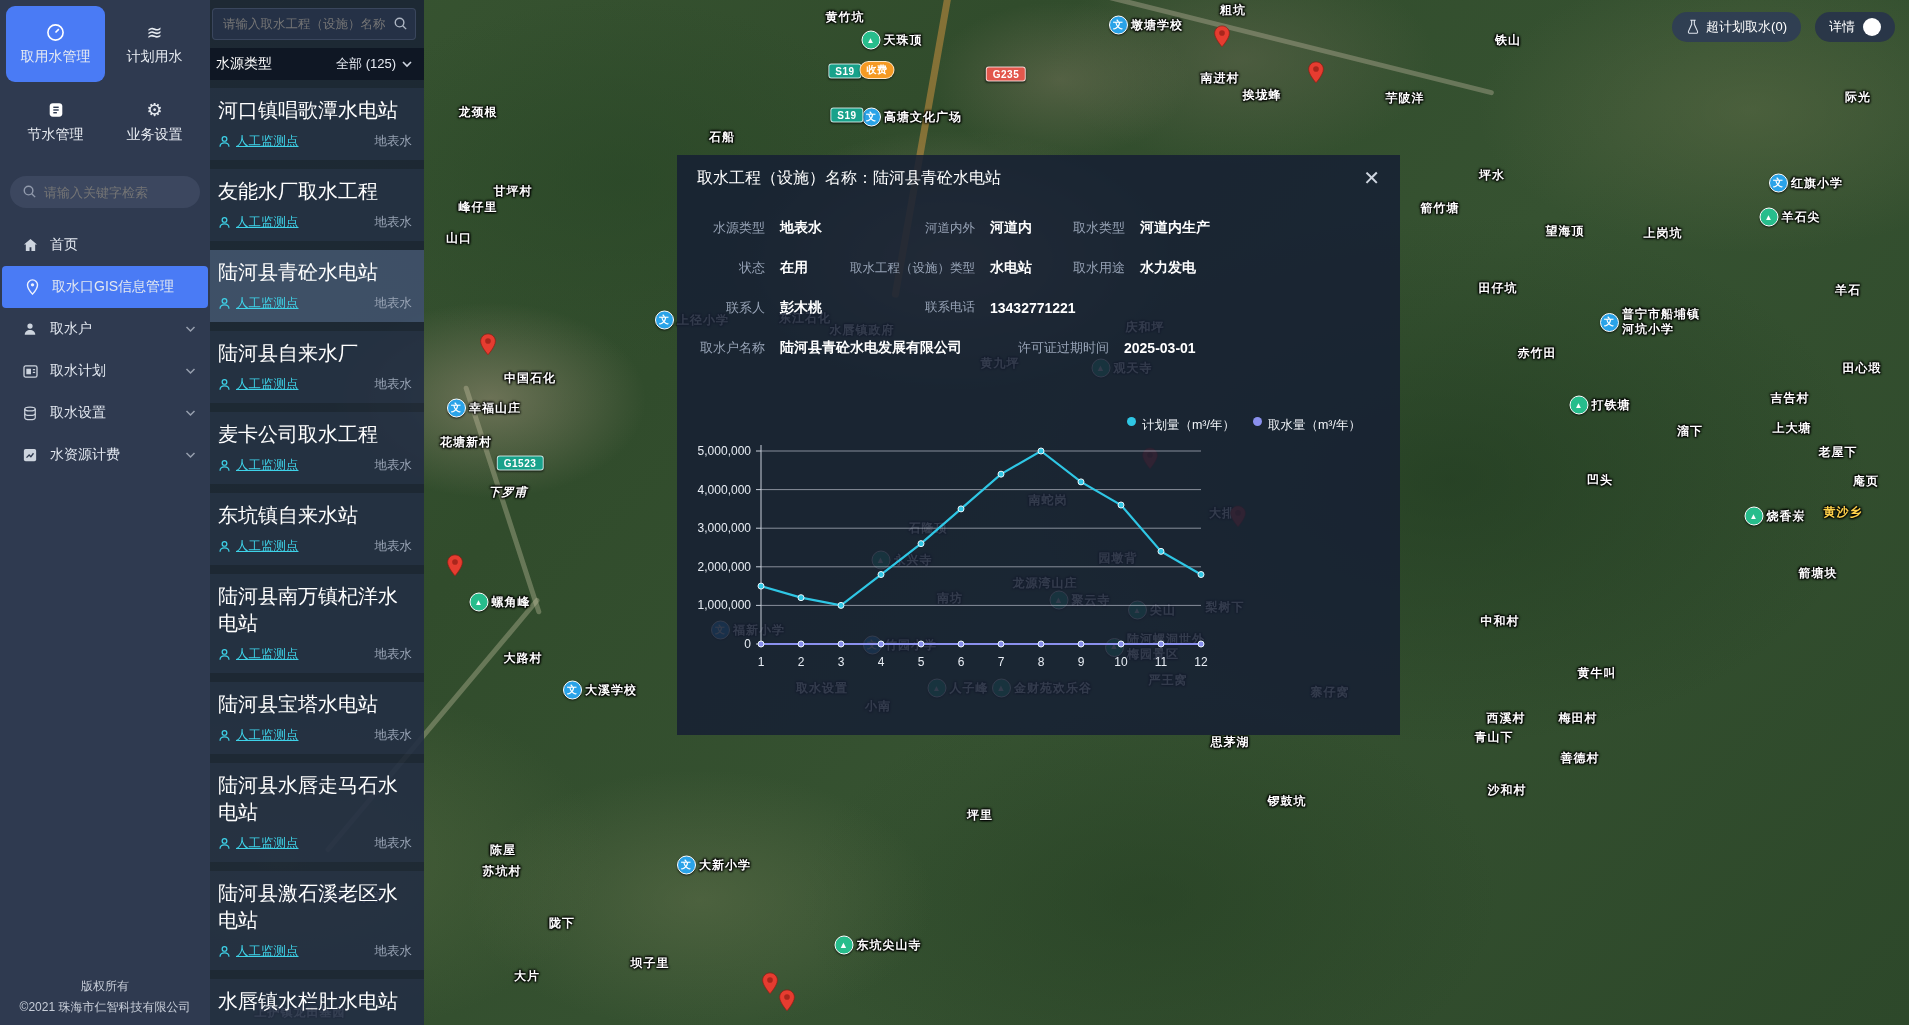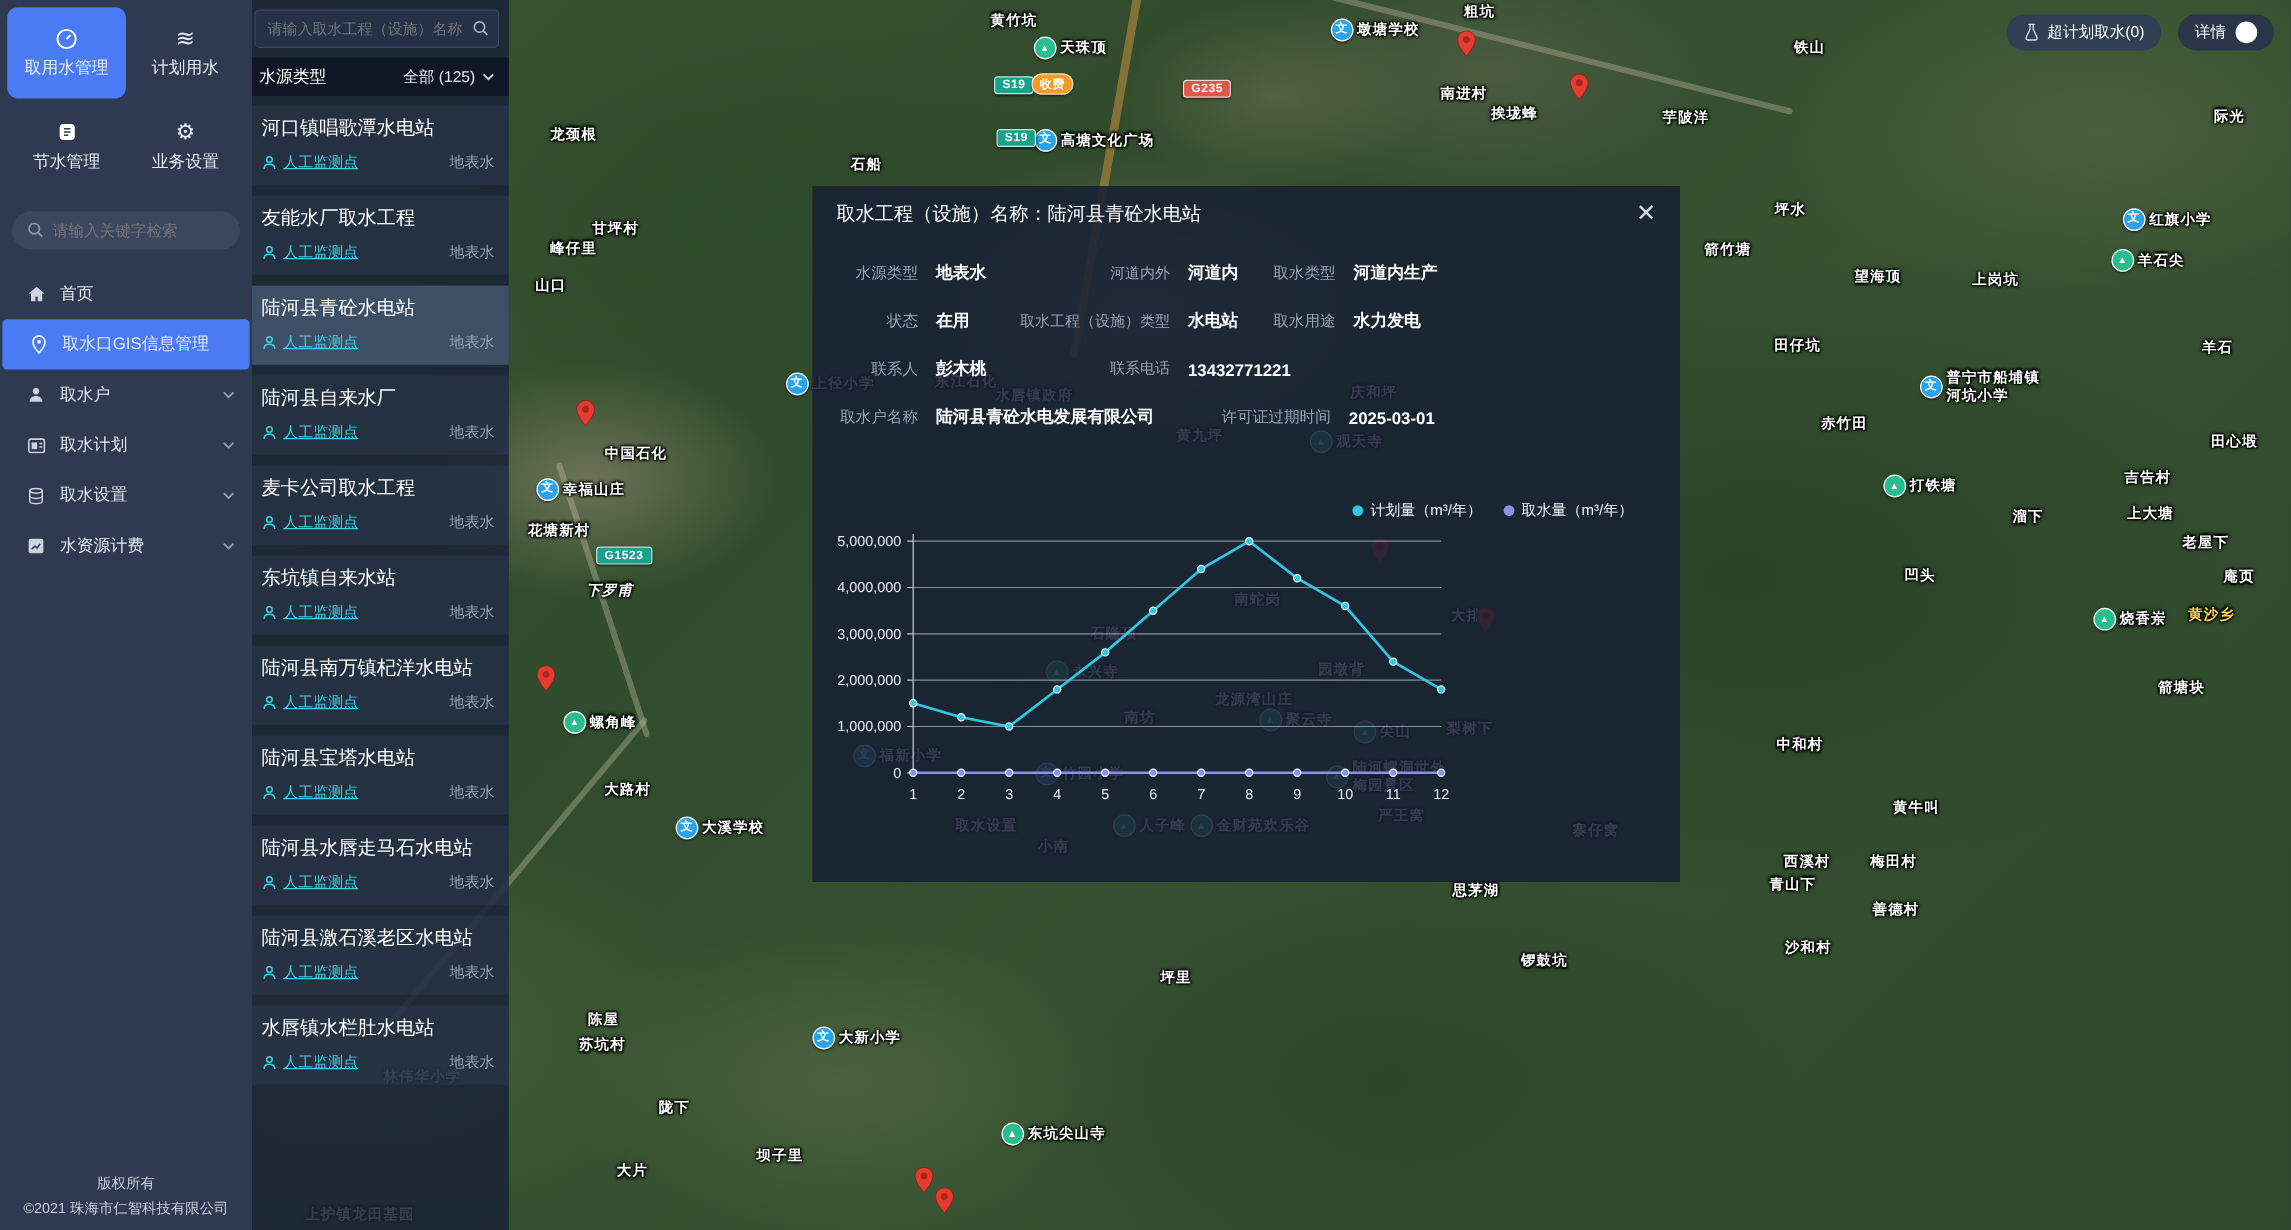--- a/index.html
+++ b/index.html
@@ -63,47 +63,47 @@
   #fsearch{position:relative;margin:8px;}
   #fsearch input{width:100%;height:32px;background:rgba(38,50,72,.95);border:1px solid rgba(120,135,160,.25);
       border-radius:4px;color:#cfd6e2;font-size:12.5px;padding:0 30px 0 10px;box-sizing:border-box;outline:none;font-family:inherit;}
   #fsearch .sic{position:absolute;right:8px;top:8px;opacity:.8;}
   #fhead{height:32px;background:rgba(13,20,34,.85);display:flex;align-items:center;padding:0 12px;color:#fff;font-size:14px;}
   #fhead .fh-l{flex:1;}
   #fhead .fh-r{color:#e6eaf2;font-size:13px;display:flex;align-items:center;gap:6px;cursor:pointer;}
   #flist{padding:8px 0 0 0;}
   .fitem{margin:0 0 9px 0;padding:9px 12px 10px 14px;background:rgba(52,66,92,.35);cursor:pointer;}
   .fitem.sel{background:rgba(116,144,186,.38);}
-  .fname{color:#fff;font-size:16px;margin-bottom:9px;}
+  .fname{color:#fff;font-size:20px;margin-bottom:9px;}
   .frow{display:flex;align-items:center;font-size:12.5px;}
   .fmon{color:#3ed2e8;text-decoration:underline;margin-left:5px;}
   .ftype{margin-left:auto;color:#9aa5b6;}
   
   #topbar{position:absolute;right:14px;top:12px;z-index:8;display:flex;gap:14px;align-items:center;}
   .pill{height:30px;background:rgba(47,61,85,.92);border-radius:15px;display:flex;align-items:center;
         padding:0 14px;color:#fff;font-size:13px;gap:6px;cursor:pointer;}
   .toggle{width:18px;height:18px;border-radius:50%;background:#fff;margin-left:2px;}
   
   #modal{position:absolute;left:677px;top:155px;width:723px;height:580px;z-index:7;
          background:rgba(23,32,51,.88);color:#fff;}
   #mtitle{display:flex;align-items:flex-start;padding:13px 18px 0 20px;font-size:16px;}
   #mclose{margin-left:auto;cursor:pointer;color:#cfd6e0;font-size:20px;line-height:1;padding:0 2px;}
   #drows{position:relative;margin-top:30px;}
   .drow{position:relative;height:40px;font-size:13px;}
   .pair{position:absolute;display:flex;align-items:center;white-space:nowrap;}
   .dl{color:#97a3b6;text-align:right;padding-right:15px;}
   .dv{color:#fff;font-weight:bold;font-size:14px;}
   .p1{left:8px;}  .p1 .dl{width:80px;}
   .p2{left:160px;} .p2 .dl{width:138px;font-size:12.5px;}
-  .p3{left:338px;} .p3 .dl{width:98px;}
+  .p3{left:350px;} .p3 .dl{width:98px;}
   .p2b{left:322px;} .p2b .dl{width:110px;}
   
   #chartbox{position:absolute;left:12px;top:258px;width:700px;height:310px;}
   #legend{position:absolute;right:28px;top:4px;display:flex;gap:18px;font-size:12.5px;color:#f2f5f9;}
-  .lg{display:flex;align-items:center;gap:6px;}
+  .lg{display:flex;align-items:flex-start;gap:6px;}
   .lgdot{width:9px;height:9px;border-radius:50%;}
   #chartsvg{position:absolute;left:0;top:26px;}
   .axtext{fill:#e8edf4;font-size:12px;font-family:"Liberation Sans",sans-serif;}
 </style>
 </head>
 <body>
 
 <div id="app">
 
   <div id="map">

